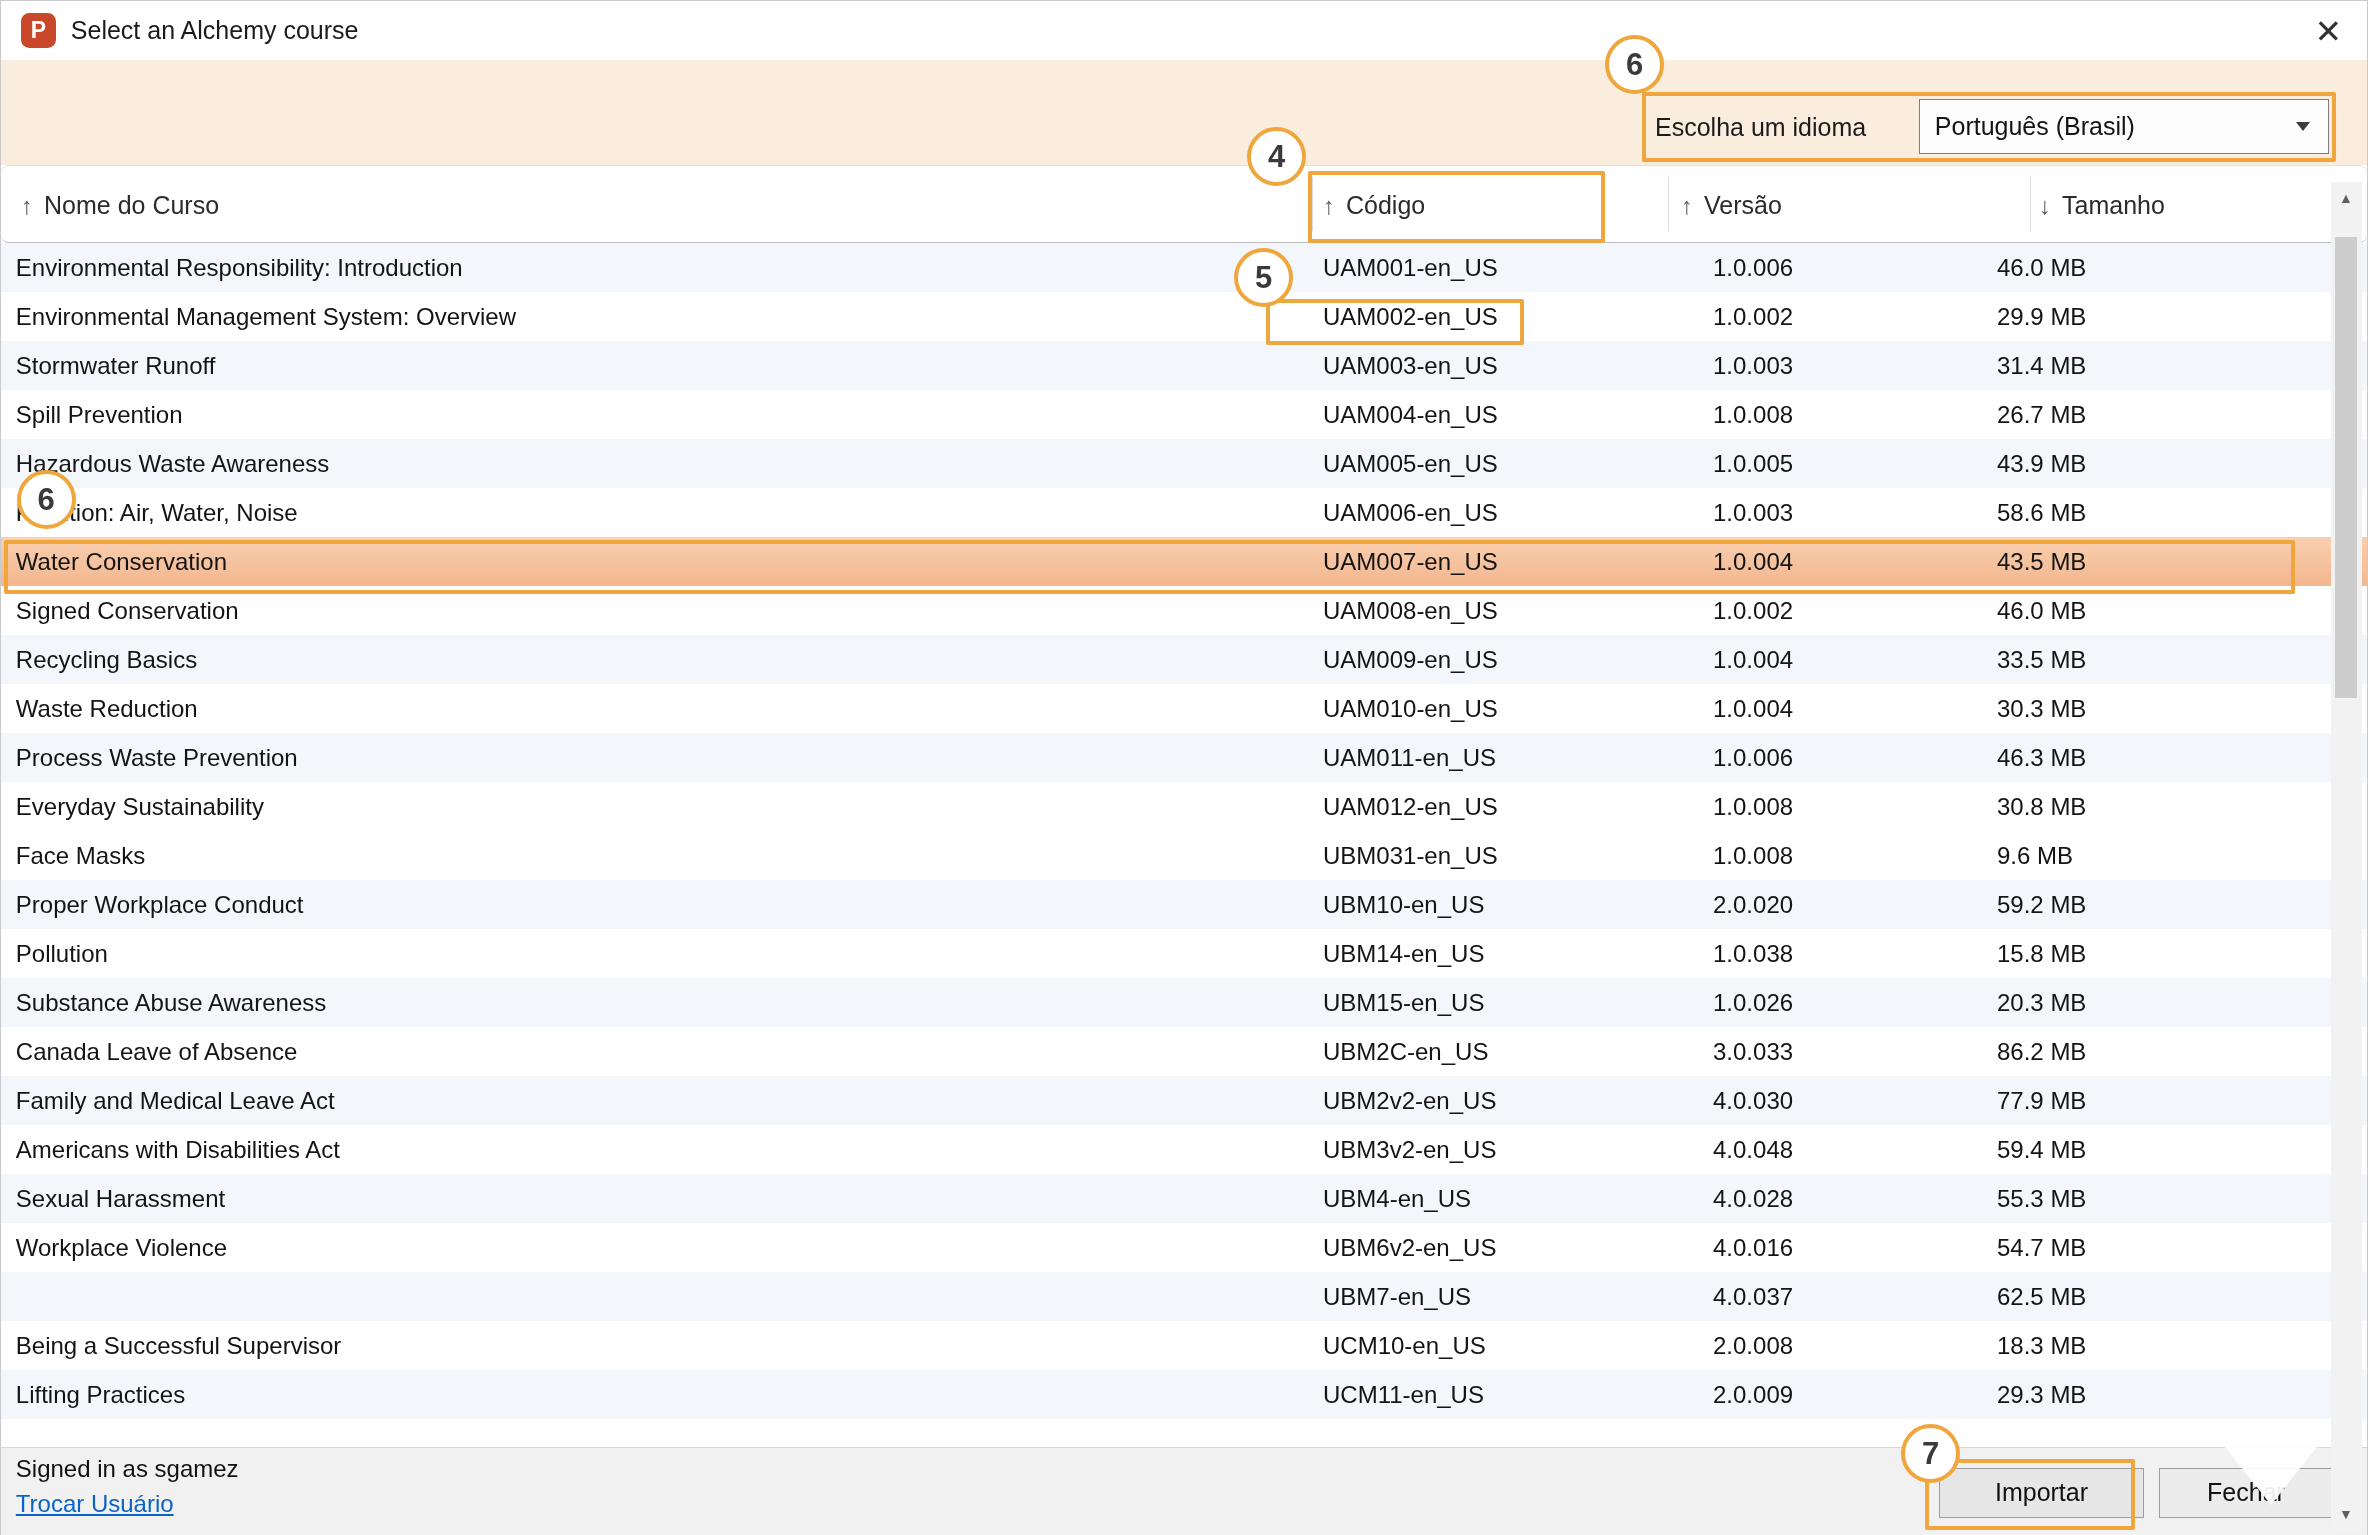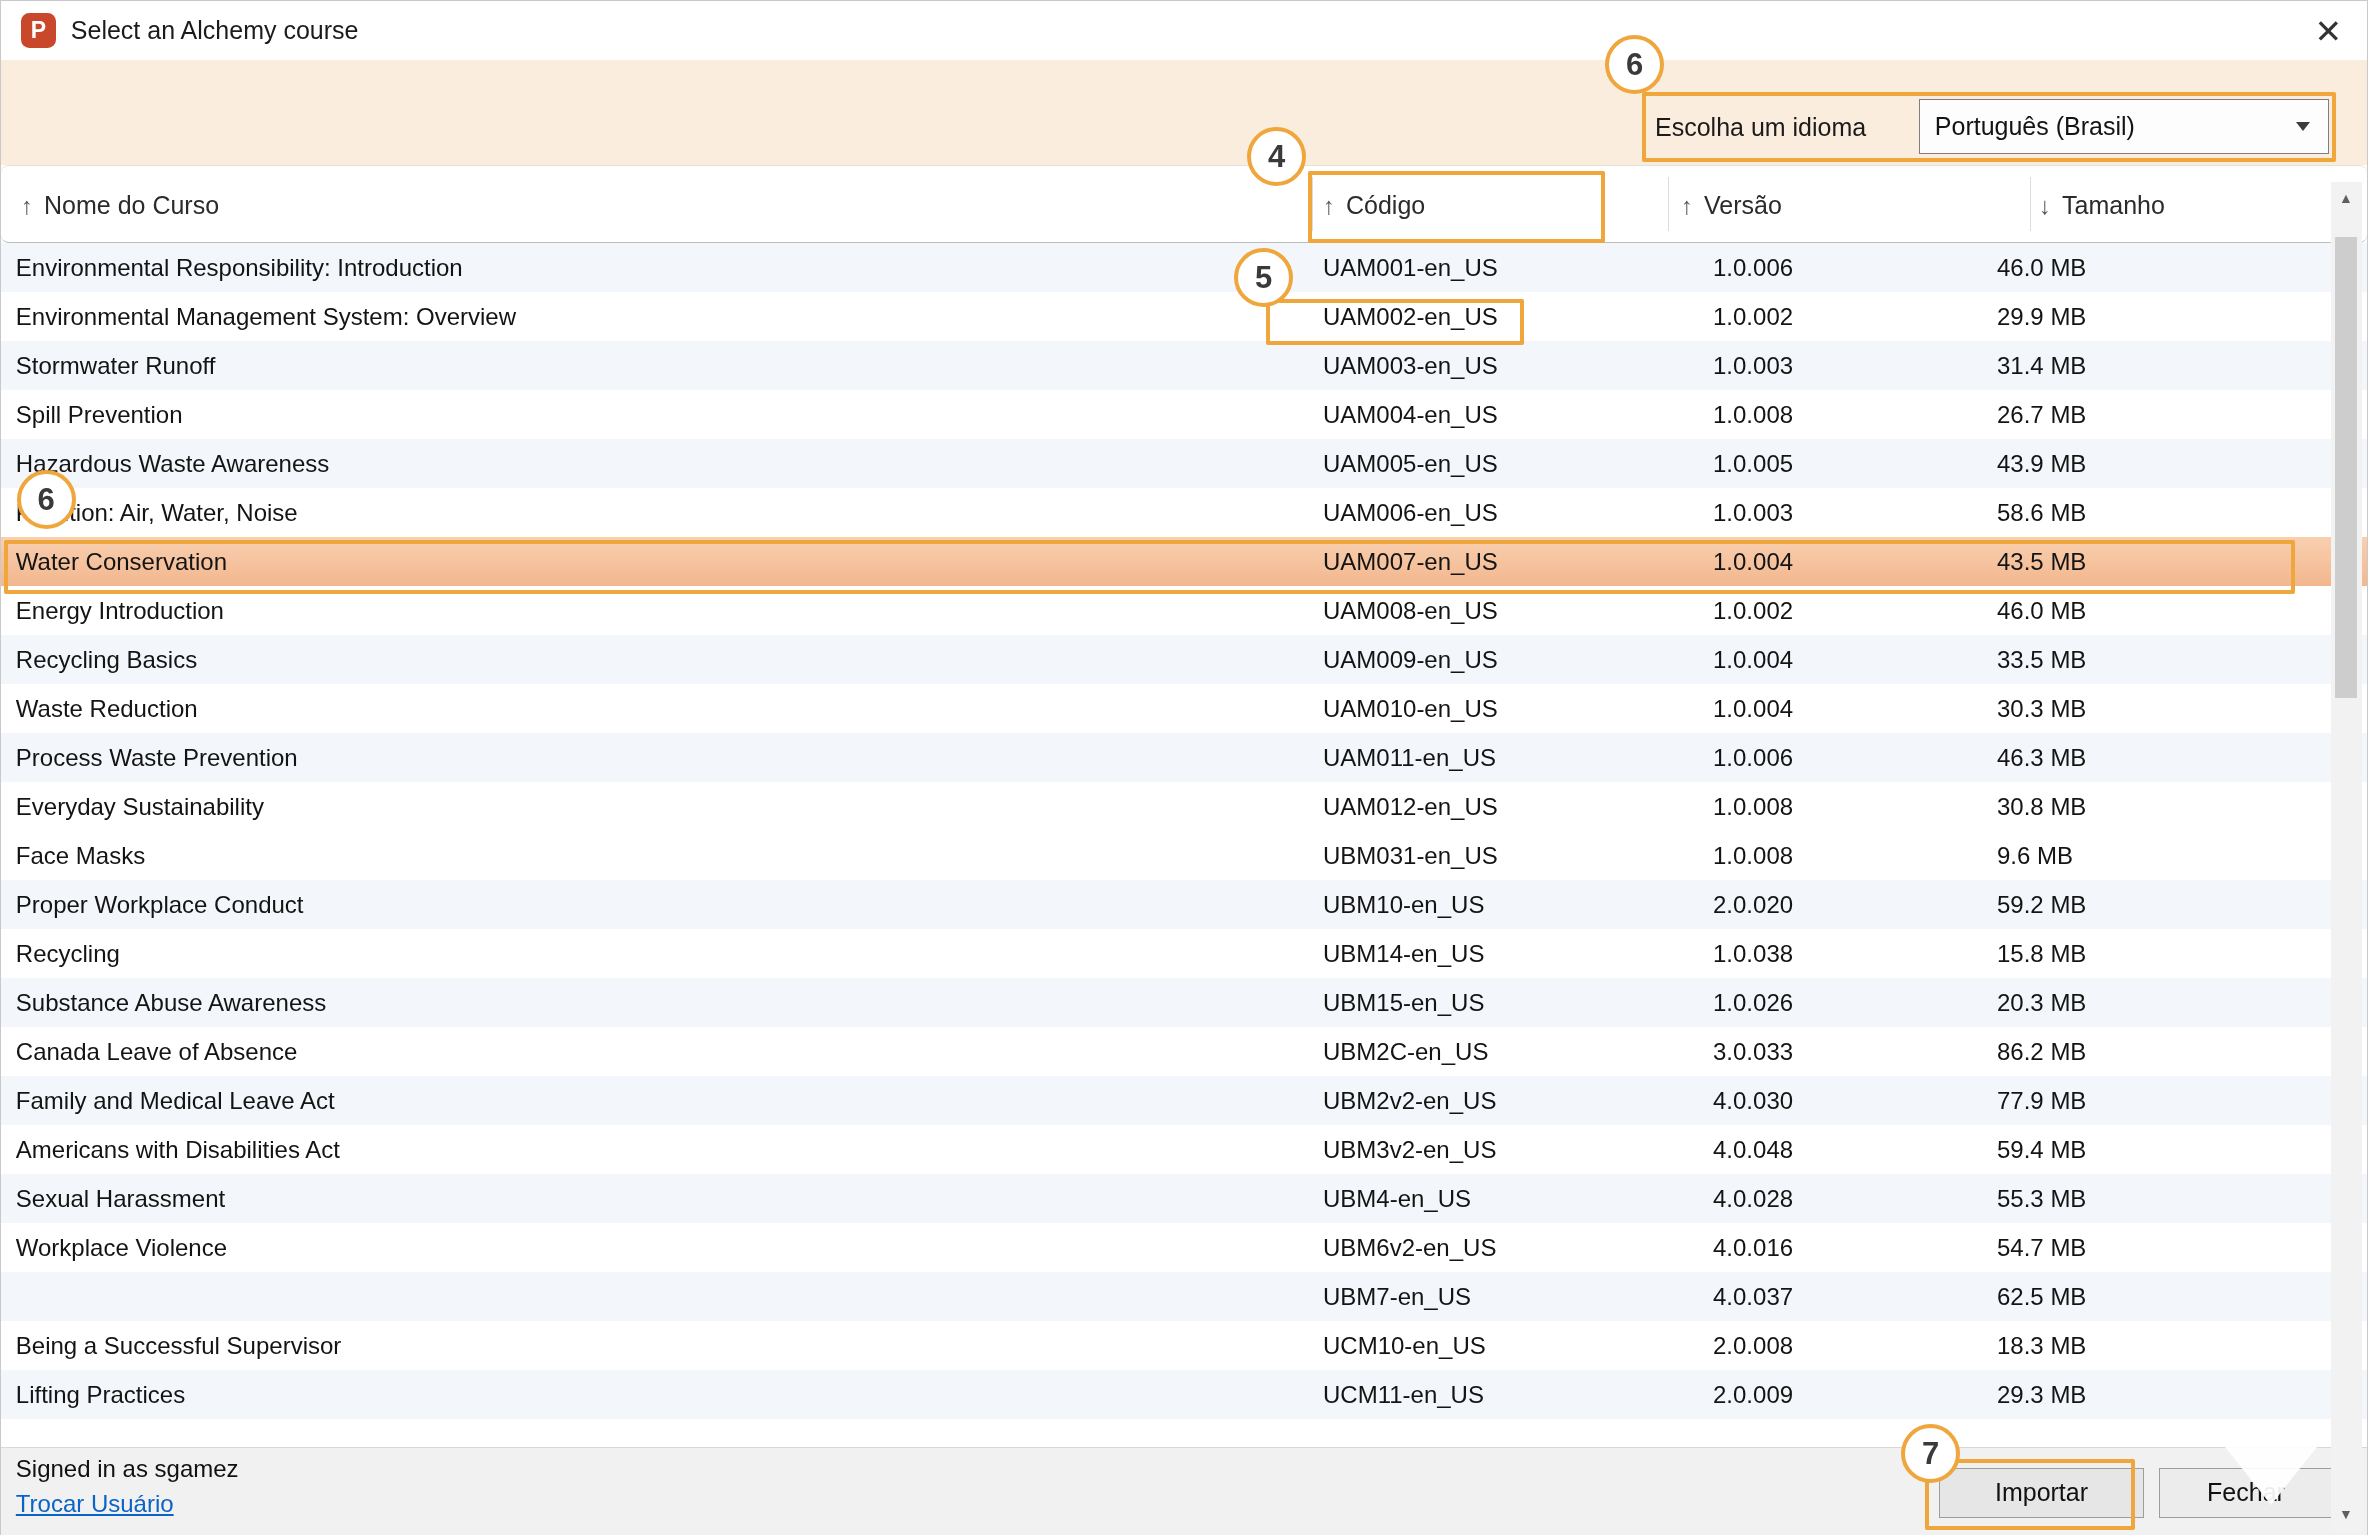--- a/index.html
+++ b/index.html
@@ -150,21 +150,21 @@
       <span class="cell c-ver">1.0.003</span>
       <span class="cell c-size">58.6 MB</span>
     </div>
       <div class="row alt selected">
       <span class="cell c-name">Water Conservation</span>
       <span class="cell c-code">UAM007-en_US</span>
       <span class="cell c-ver">1.0.004</span>
       <span class="cell c-size">43.5 MB</span>
     </div>
       <div class="row">
-      <span class="cell c-name">Energy Introduction</span>
+      <span class="cell c-name">Signed Conservation</span>
       <span class="cell c-code">UAM008-en_US</span>
       <span class="cell c-ver">1.0.002</span>
       <span class="cell c-size">46.0 MB</span>
     </div>
       <div class="row alt">
       <span class="cell c-name">Recycling Basics</span>
       <span class="cell c-code">UAM009-en_US</span>
       <span class="cell c-ver">1.0.004</span>
       <span class="cell c-size">33.5 MB</span>
     </div>
@@ -192,21 +192,21 @@
       <span class="cell c-ver">1.0.008</span>
       <span class="cell c-size">9.6 MB</span>
     </div>
       <div class="row alt">
       <span class="cell c-name">Proper Workplace Conduct</span>
       <span class="cell c-code">UBM10-en_US</span>
       <span class="cell c-ver">2.0.020</span>
       <span class="cell c-size">59.2 MB</span>
     </div>
       <div class="row">
-      <span class="cell c-name">Recycling</span>
+      <span class="cell c-name">Pollution</span>
       <span class="cell c-code">UBM14-en_US</span>
       <span class="cell c-ver">1.0.038</span>
       <span class="cell c-size">15.8 MB</span>
     </div>
       <div class="row alt">
       <span class="cell c-name">Substance Abuse Awareness</span>
       <span class="cell c-code">UBM15-en_US</span>
       <span class="cell c-ver">1.0.026</span>
       <span class="cell c-size">20.3 MB</span>
     </div>

